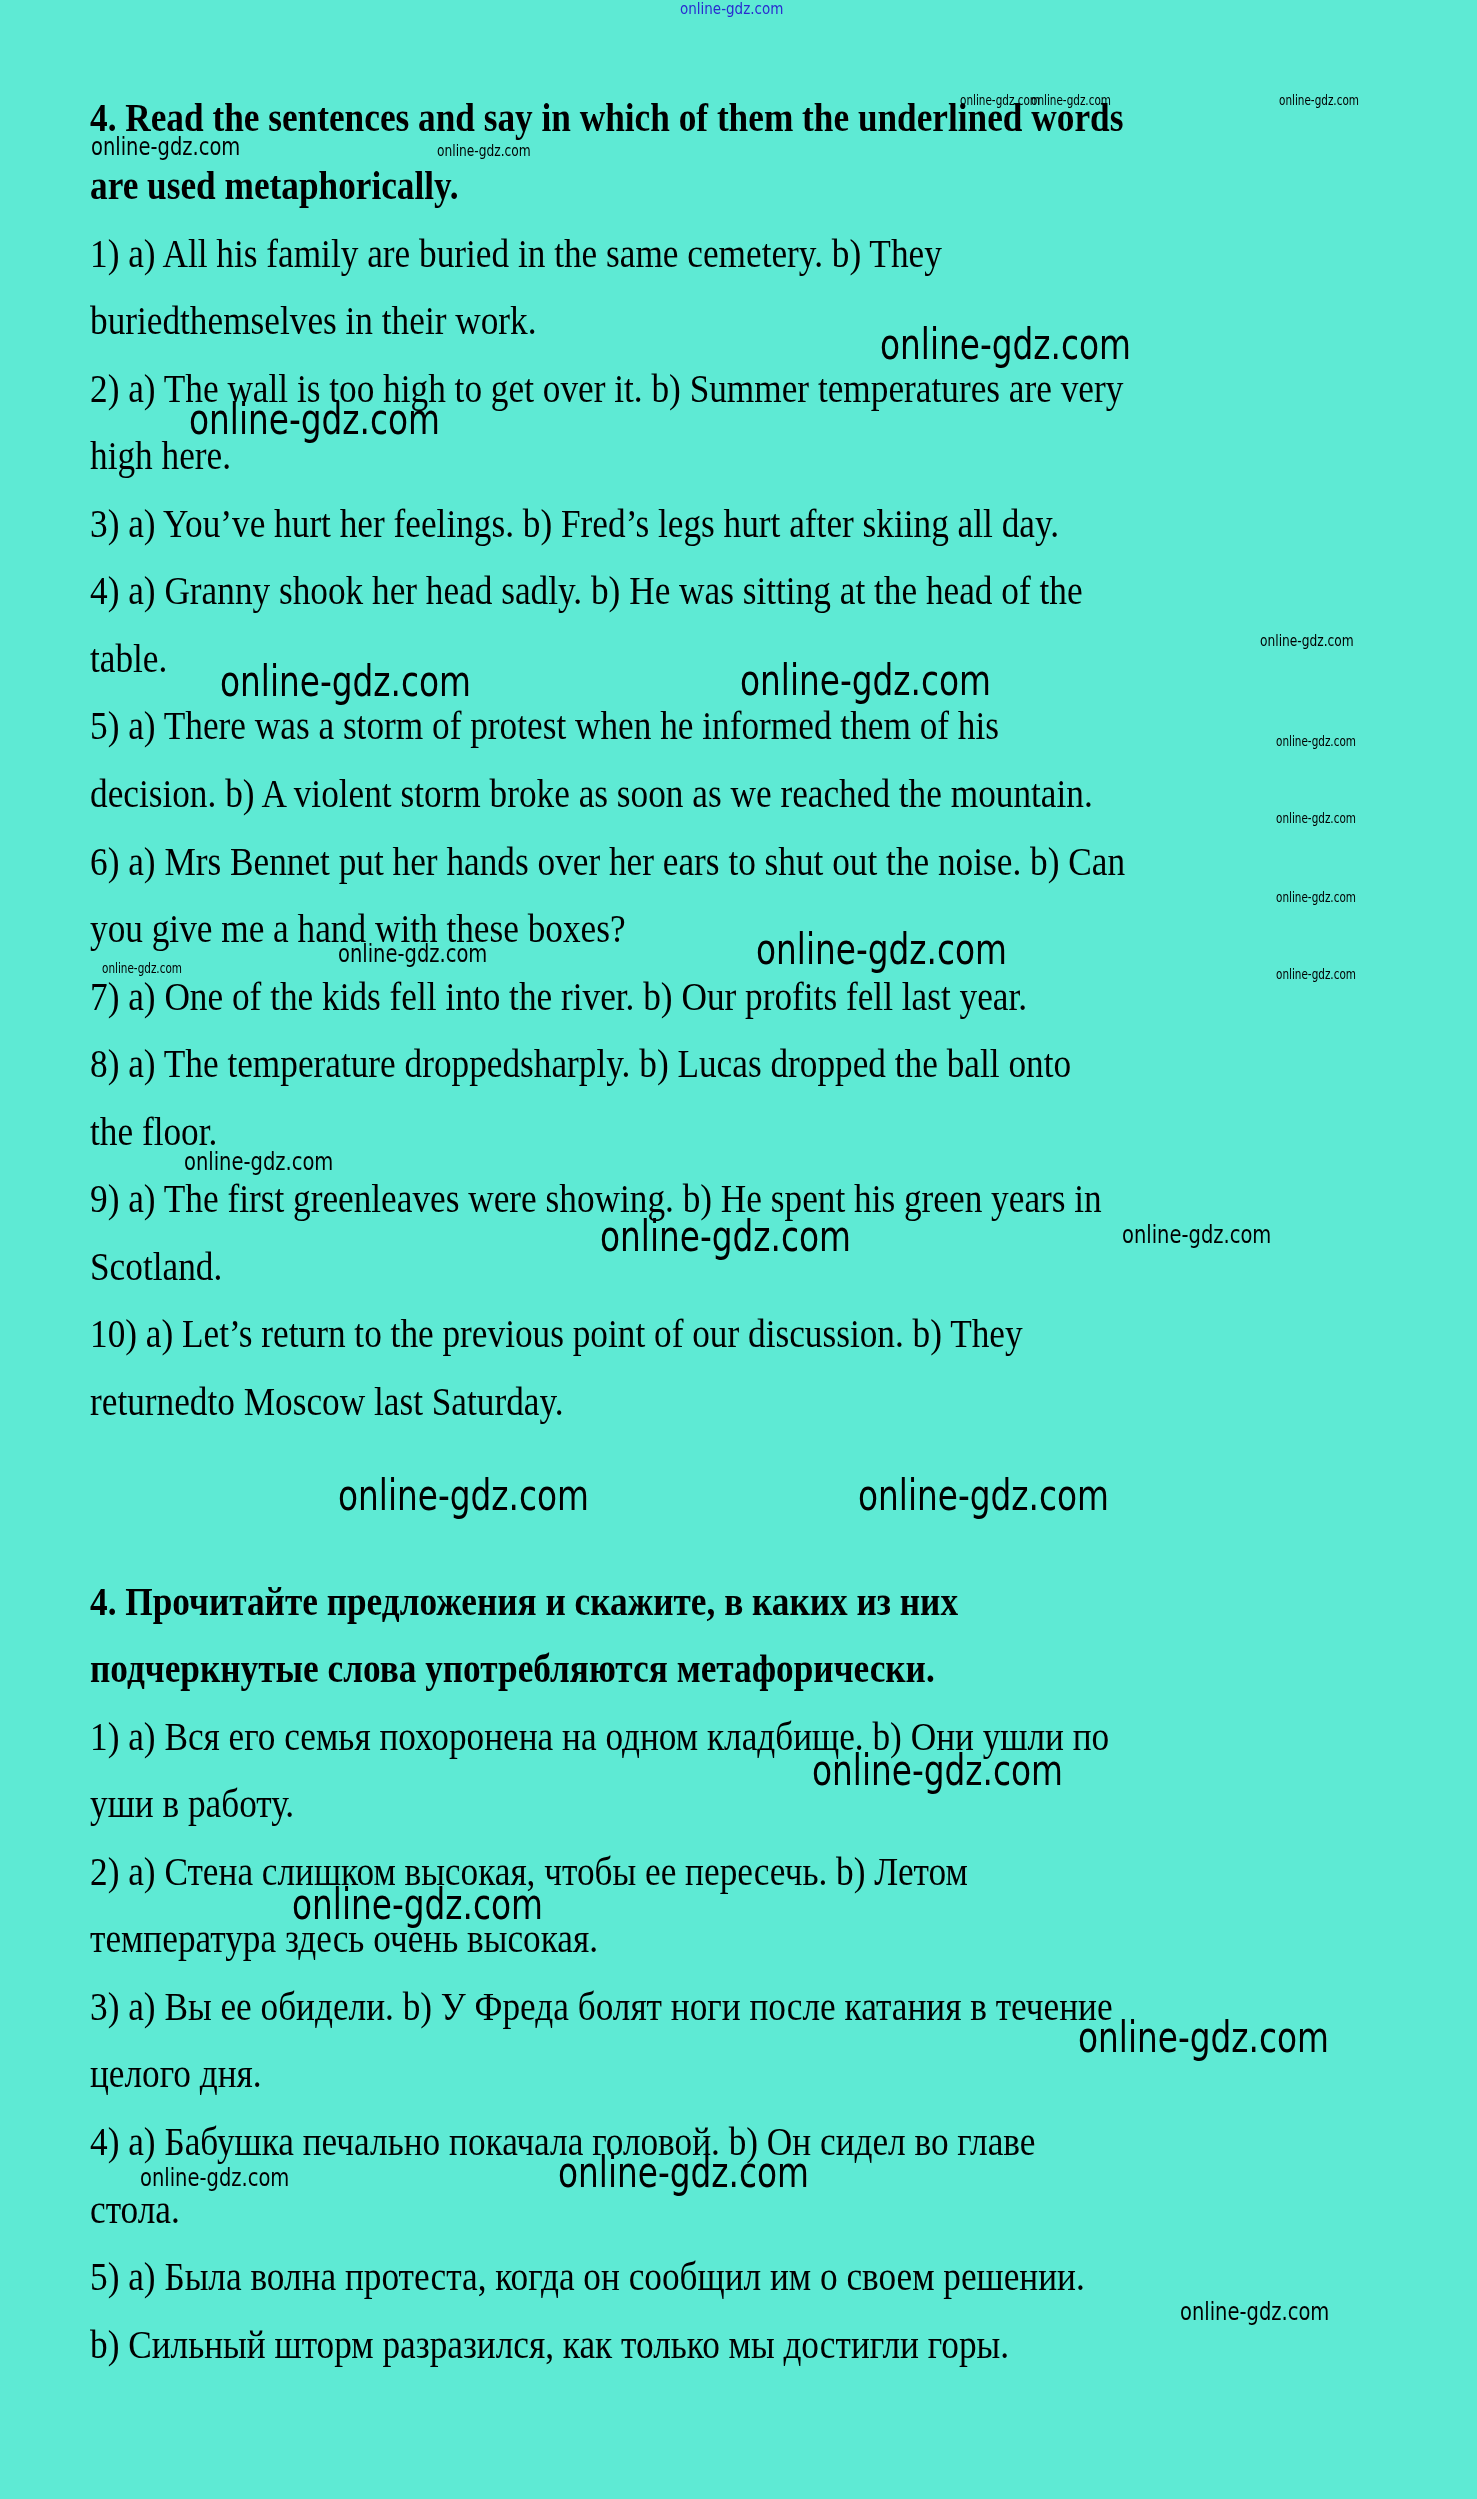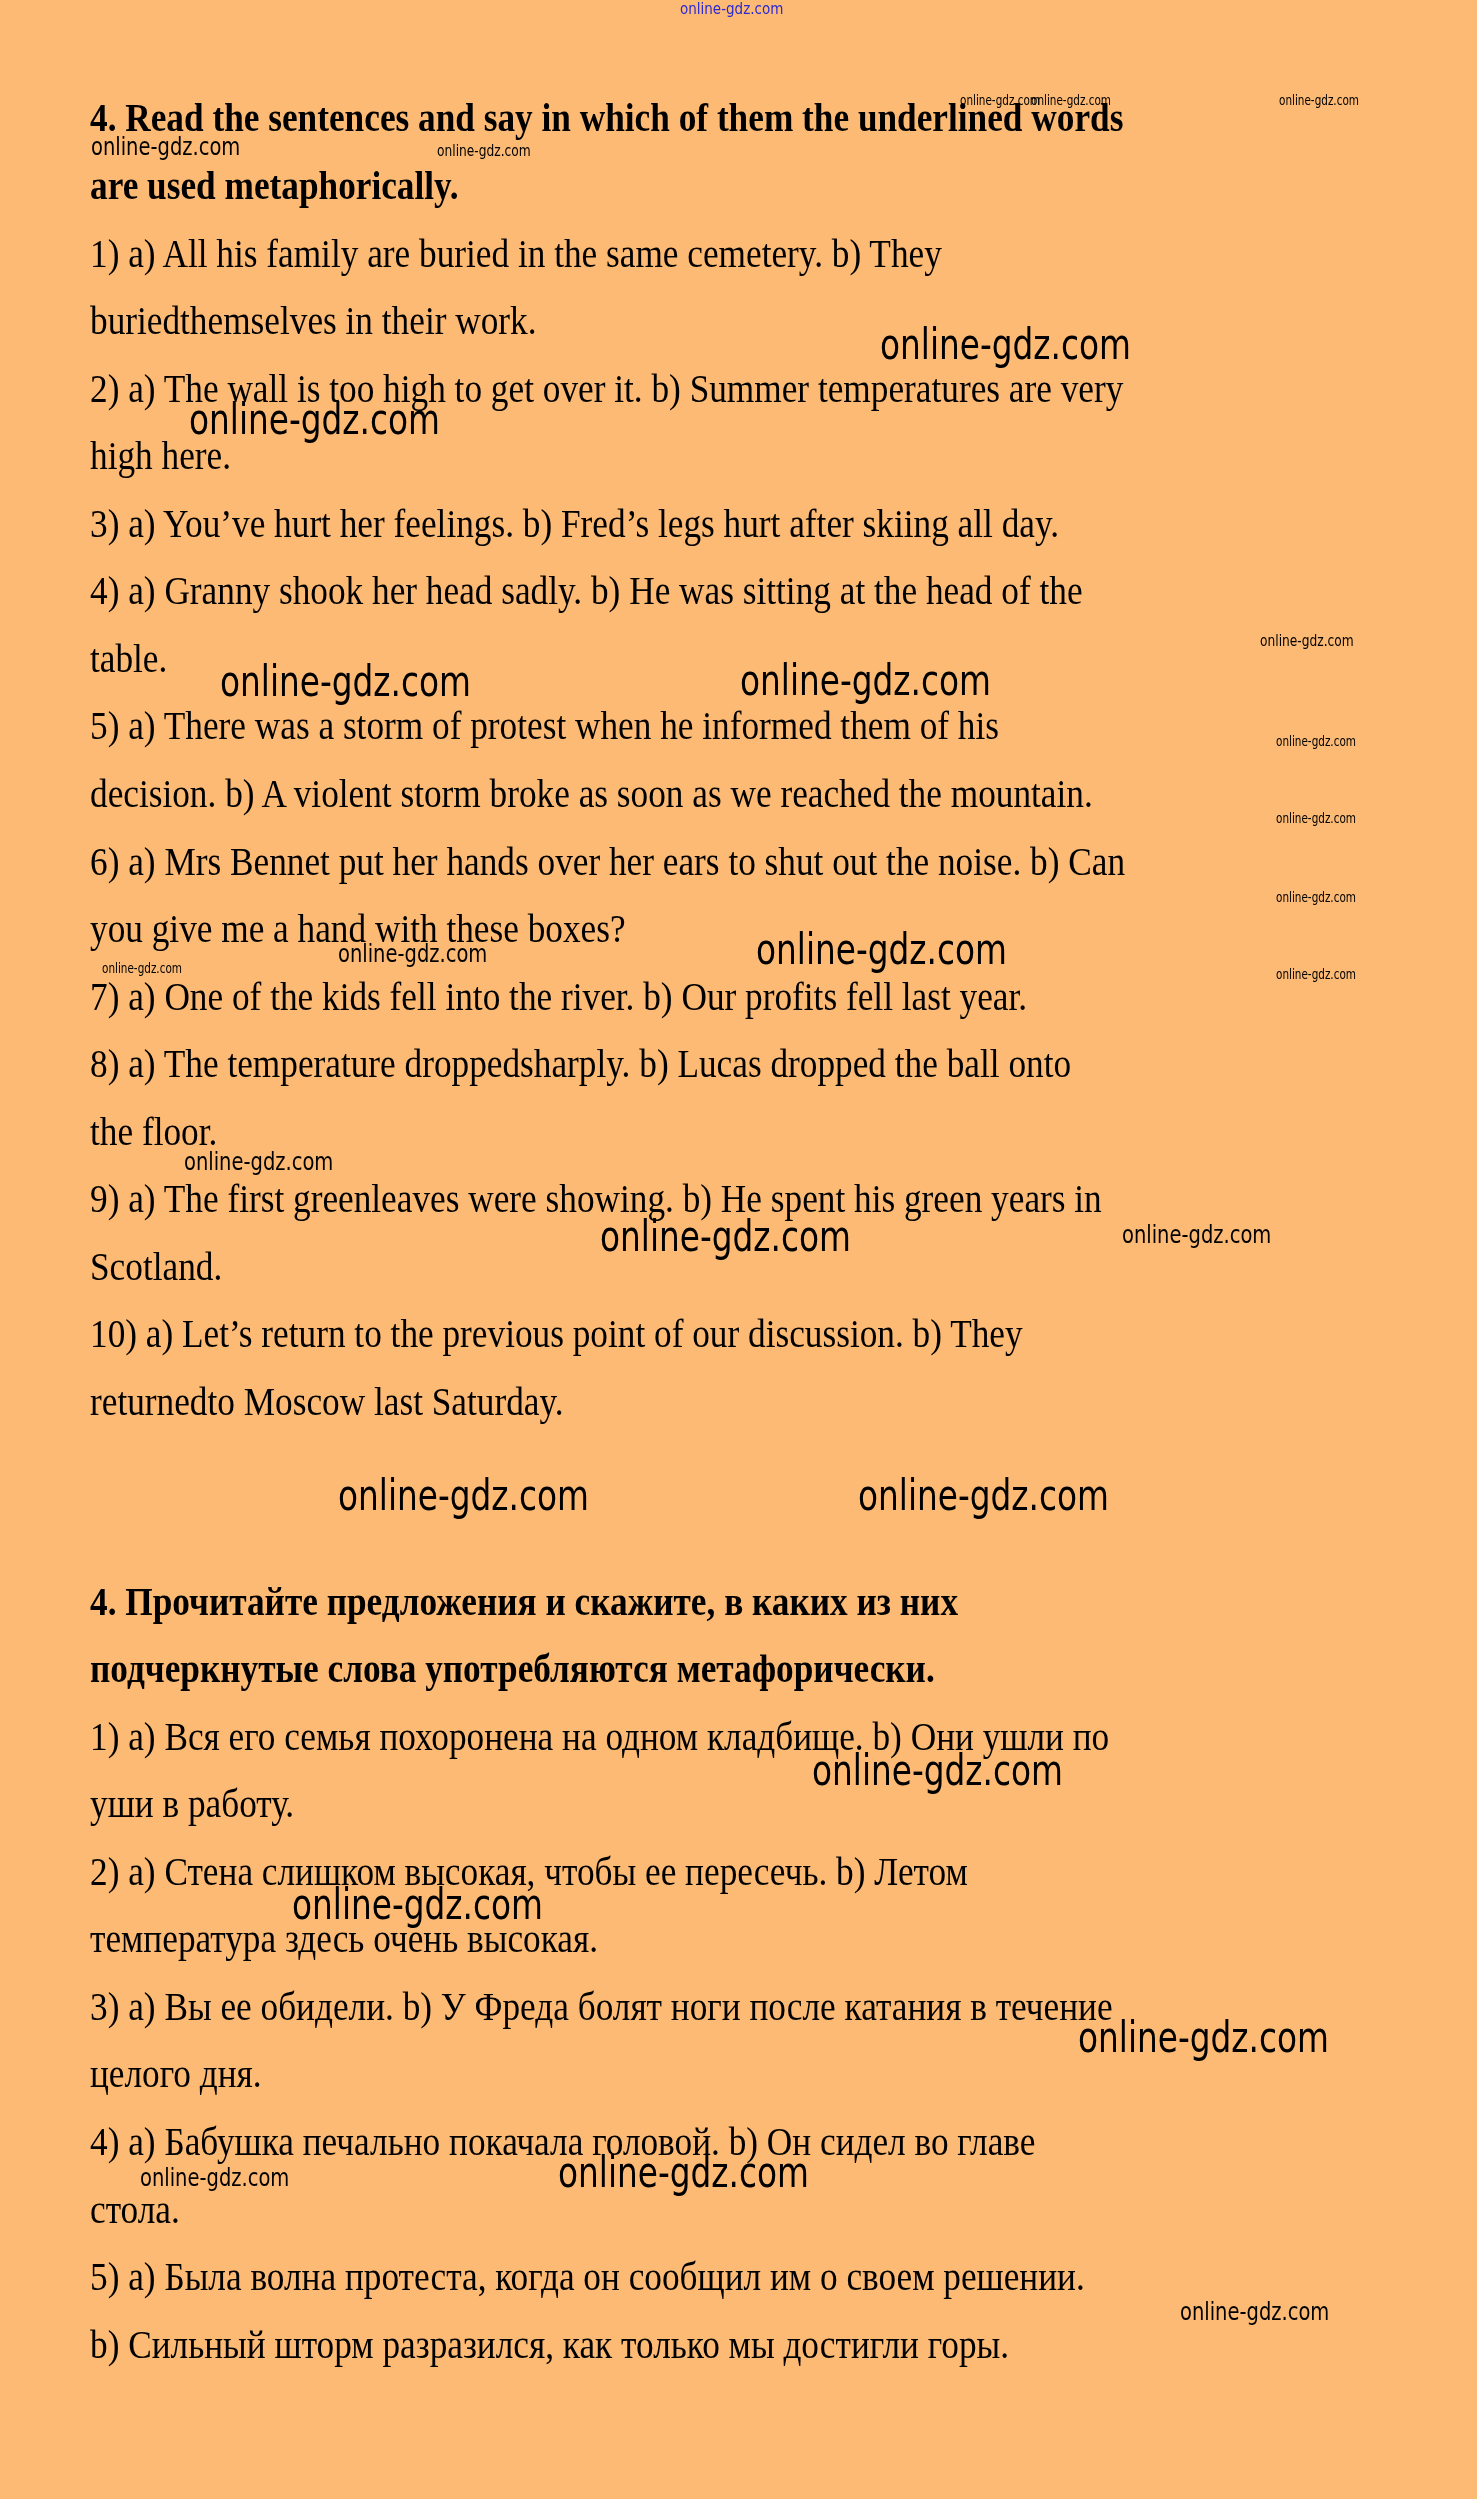--- a/index.html
+++ b/index.html
@@ -1,17 +1,17 @@
 <!DOCTYPE html>
 <html style="font-size:12.6px"><head>
 <meta charset="utf-8">
 <style>
   html, body { margin: 0; padding: 0; background: #ffffff; }
   body { width: 1478px; height: 2500px; position: relative; overflow: hidden; }
-  .page { position: absolute; left: 0; top: 0; width: 1478px; height: 2500px; background: #fdba74; text-align: right; }
+  .page { position: absolute; left: 0; top: 0; width: 1478px; height: 2500px; background: #5eead4; text-align: right; }
   .line {
     position: absolute; left: 90px; white-space: nowrap;
     font-family: "Liberation Serif", "DejaVu Serif", serif;
     font-size: 41px; color: #000; line-height: 1;
     transform-origin: left top; transform: scaleX(0.86);
   }
   .bold { font-weight: bold; }
   .wm {
     position: absolute; white-space: nowrap; color: #000;
     font-family: "DejaVu Sans", "Liberation Sans", sans-serif;

